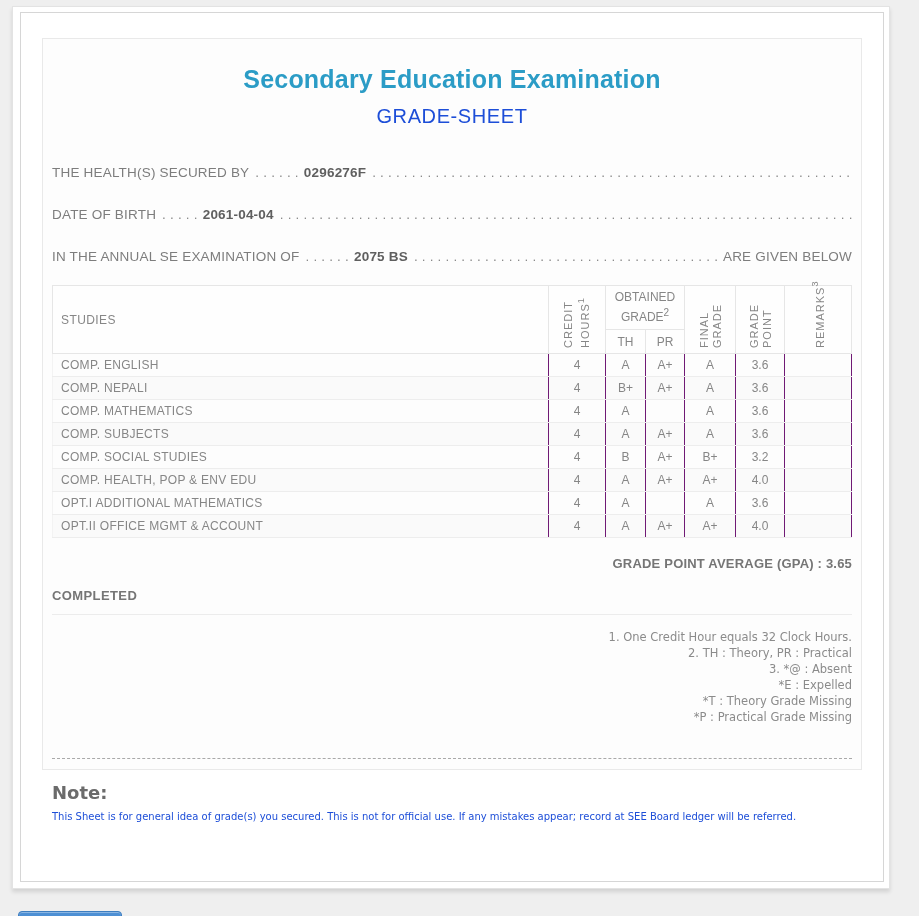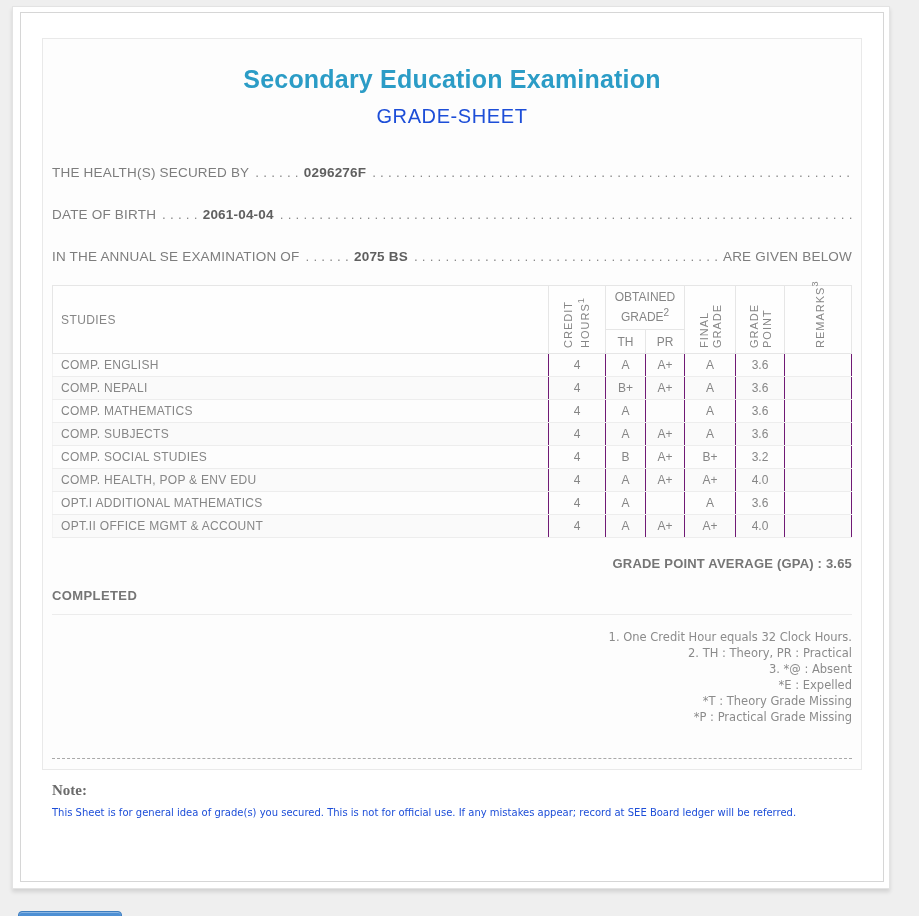--- a/index.html
+++ b/index.html
@@ -158,24 +158,23 @@
   .footnote.indent { padding-left: 27px; }
   .divider {
     margin-top: 33px;
     border-top: 1px dashed #a9a9a9;
   }
   .note {
     margin-top: 23px;
     font-family: "DejaVu Sans", sans-serif;
   }
   .note-title {
-    font-size: 15px;
+    font-size: 18px;
     font-weight: bold;
     color: #6b6b6b;
-    font-family: Liberation Serif, serif;
   }
   .note-text {
     margin-top: 2px;
     font-size: 10px;
     color: #1d4ed8;
     line-height: 24px;
   }
   .blue-button {
     position: absolute;
     left: 18px; top: 911px;

